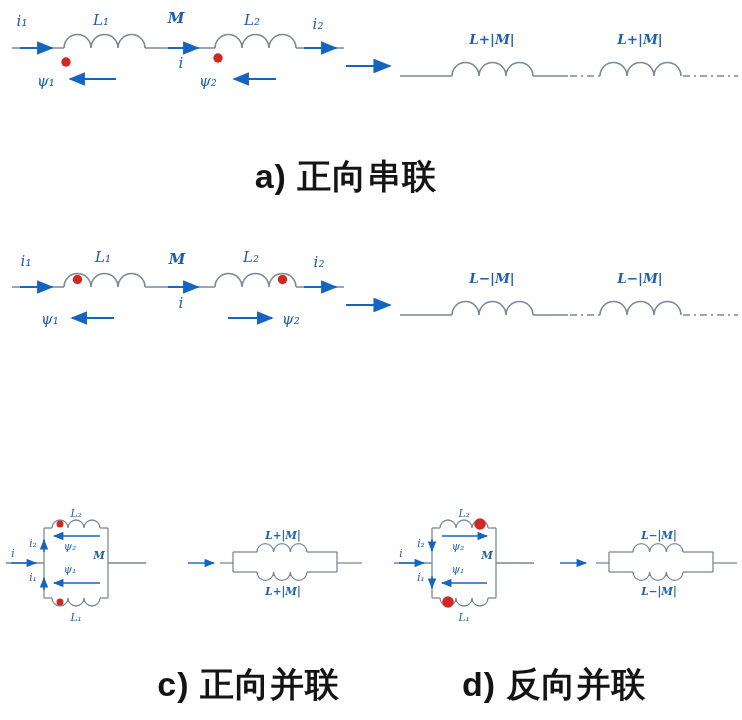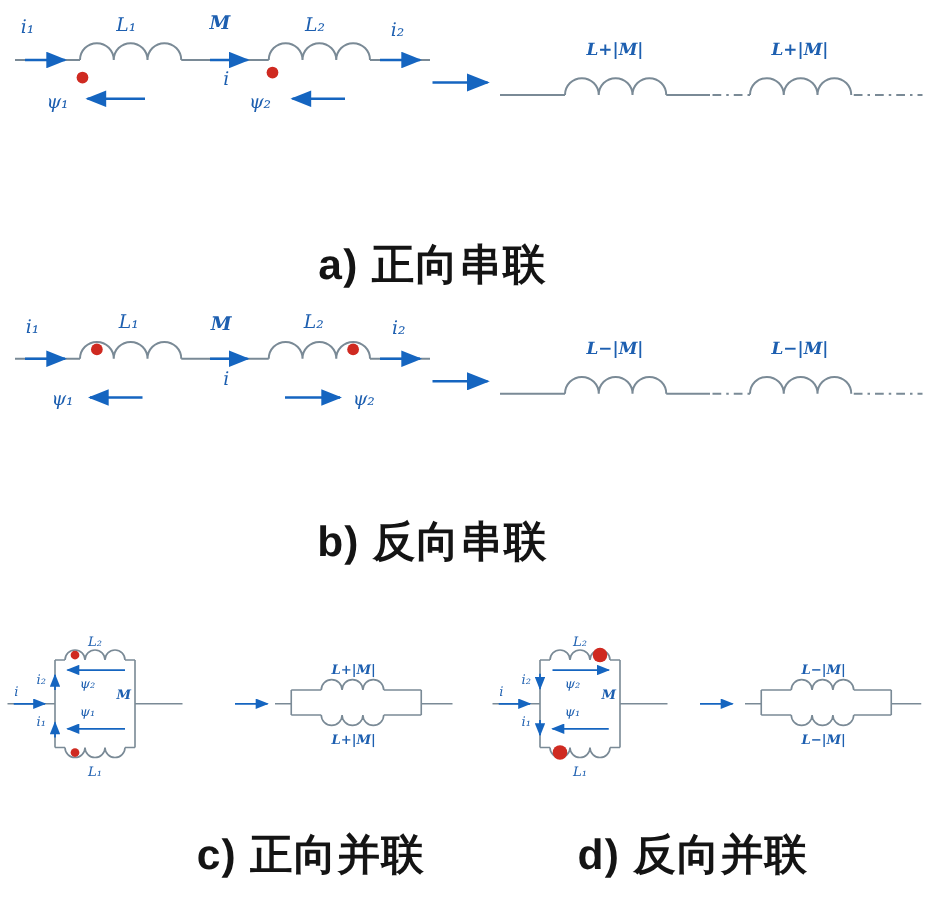--- a/index.html
+++ b/index.html
@@ -22,21 +22,21 @@
   .tarrow{stroke:var(--arrow);stroke-width:2.1;fill:none;}
   .dot{fill:var(--red);stroke:none;}
   .lbl{font:italic 15px "DejaVu Serif","Liberation Serif",serif;fill:var(--blue);}
   .lblB{font:italic 700 15px "DejaVu Serif","Liberation Serif",serif;fill:var(--blue);}
   .eq{font:italic 600 13.5px "DejaVu Serif","Liberation Serif",serif;fill:var(--blue);}
   .lblS{font:italic 10.5px "DejaVu Serif","Liberation Serif",serif;fill:var(--blue);}
   .lblSB{font:italic 700 10.5px "DejaVu Serif","Liberation Serif",serif;fill:var(--blue);}
   .eqS{font:italic 600 10.5px "DejaVu Serif","Liberation Serif",serif;fill:var(--blue);}
   .caption{position:absolute;font-weight:700;font-size:34px;line-height:1.2;color:var(--cap);
            letter-spacing:1px;white-space:nowrap;}
-  .cap-center{left:0;width:692px;text-align:center;margin-top:36px;}
+  .cap-center{left:0;width:692px;text-align:center;}
   .watermark{position:absolute;font-size:27px;color:var(--wm);letter-spacing:1px;
              white-space:nowrap;z-index:0;}
   .z1{z-index:1;}
 </style>
 </head>
 <body>
 
 <div class="page">
 
   <svg class="circ" style="top:2px" width="742" height="120" viewBox="0 0 742 120">
@@ -116,21 +116,20 @@
       <path class="wire" d="M452,78 a13.5,13.5 0 0 1 27,0 a13.5,13.5 0 0 1 27,0 a13.5,13.5 0 0 1 27,0"></path>
       <path class="wire" d="M533,78 H568"></path>
       <path class="dash" d="M570,78 H600"></path>
       <path class="wire" d="M600,78 a13.5,13.5 0 0 1 27,0 a13.5,13.5 0 0 1 27,0 a13.5,13.5 0 0 1 27,0"></path>
       <path class="dash" d="M683,78 H738"></path>
       <text class="eq" x="492" y="46" text-anchor="middle">L−|M|</text>
       <text class="eq" x="640" y="46" text-anchor="middle">L−|M|</text>
     </g>
   </svg>
 
-  <div class="caption cap-center" style="top:378px">b) 反向串联</div>
 
   <svg class="circ" style="top:493px" width="742" height="165" viewBox="0 0 742 165">
     <defs>
       <marker id="ar-c" viewBox="0 0 10 8" refX="9" refY="4" markerWidth="8" markerHeight="6" orient="auto">
         <path d="M0,0 L10,4 L0,8 Z" fill="#1565c0"></path>
       </marker>
     </defs>
 
     <g>
       <path class="wire-thin" d="M6,70 H44"></path>

